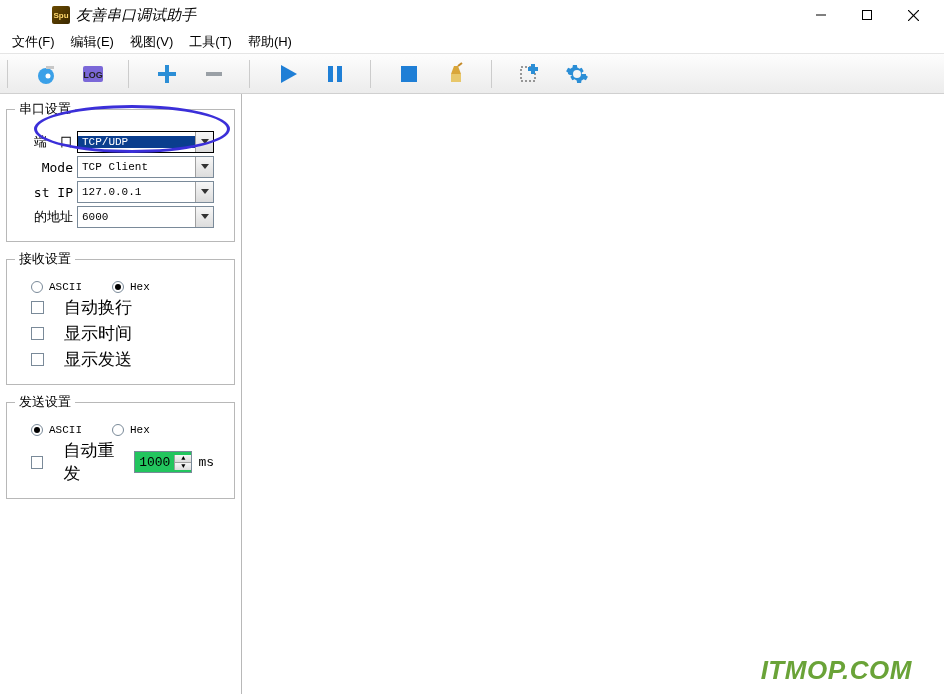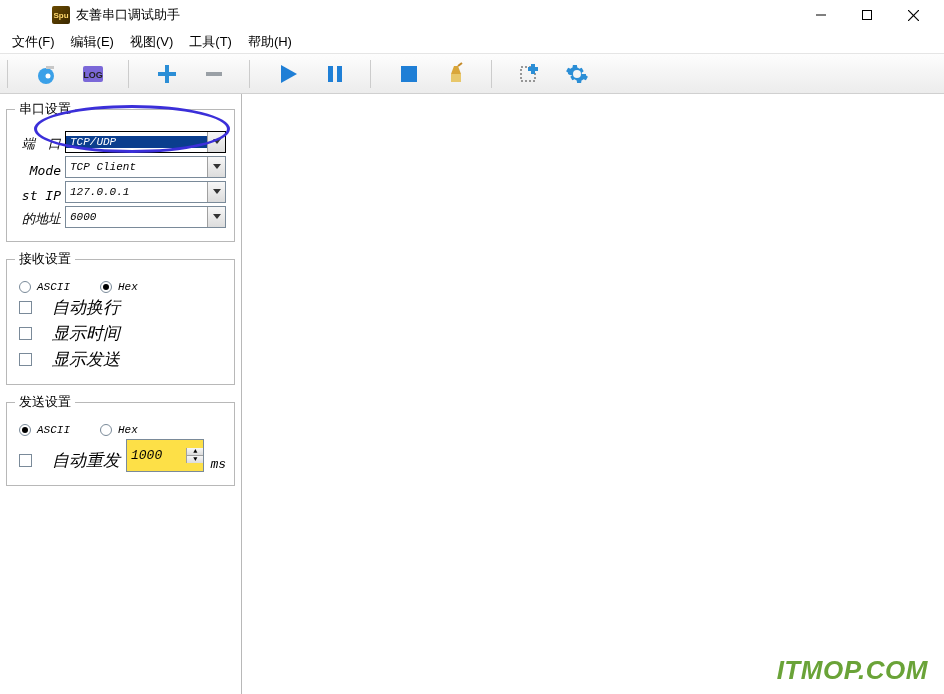--- a/index.html
+++ b/index.html
@@ -1,21 +1,21 @@
 <!DOCTYPE html>
 <html><head>
 <meta charset="utf-8">
 <style>
 * { box-sizing: border-box; margin: 0; padding: 0; }
 body { font-family: "Microsoft YaHei", SimSun, Arial, sans-serif; font-size: 12px; background: #fff; width: 944px; height: 694px; overflow: hidden; position: relative; }
 
 
 .titlebar { height: 30px; display: flex; align-items: center; padding: 0 8px; background: #fff; margin-left: 44px; }
 .titlebar .app-icon { width: 18px; height: 18px; background: linear-gradient(135deg,#6a4a00,#3a2800); display: flex; align-items: center; justify-content: center; color:#ffd86b; font-size:8px; font-weight:bold; border-radius:2px; margin-right:6px; }
-.titlebar .title { font-size: 13px; }
+.titlebar .title { font-size: 15px; font-style: italic; }
 .titlebar .spacer { flex: 1; }
 .win-btn { width: 46px; height: 30px; display: flex; align-items: center; justify-content: center; }
 .win-btn svg { display:block; }
 
 
 .menubar { height: 24px; display: flex; align-items: center; padding: 0 4px; border-bottom: 1px solid #e5e5e5; font-size:13px; }
 .menubar .item { padding: 2px 8px; }
 
 
 .toolbar { height: 40px; background: linear-gradient(#fdfdfd,#ececec); border-bottom: 1px solid #d0d0d0; display: flex; align-items: center; padding: 0 4px; gap: 17px; }
@@ -24,43 +24,43 @@
 
 
 .main { display: flex; height: calc(694px - 30px - 24px - 40px); border-radius: 14px; }
 .sidebar { width: 242px; border-right: 1px solid #b8b8b8; padding: 6px 6px; background:#fff; }
 .content { flex:1; background:#fff; position:relative; }
 
 
 fieldset { border: 1px solid #b8b8b8; margin-bottom: 8px; padding: 10px 8px 10px 8px; font-size:13px; }
 legend { padding: 0 4px; font-size:13px; }
 
-.row { display:flex; align-items:flex-end; margin: 3px 0; gap:4px;font-style:italic; }
+.row { display:flex; align-items:center; margin: 3px 12px; gap:4px; }
 .row .lbl { width: 46px; text-align:right; font-family: "SimSun","NSimSun",monospace; font-size:13px; white-space:nowrap; overflow:hidden;}
 .combo { flex:1; height:22px; border:1px solid #7a8a99; background:#fff; display:flex; align-items:center; position:relative; font-family: "Courier New", monospace; font-size:11px; }
 .combo .val { flex:1; padding: 0 4px; overflow:hidden; white-space:nowrap; }
 .combo .arrow { width:18px; height:100%; border-left:1px solid #a0a0a0; background:linear-gradient(#f7f7f7,#dcdcdc); display:flex; align-items:center; justify-content:center; }
 .combo.hl { border:1px solid #000; }
 .combo.hl .val { background:#0a3e8e; color:#fff; }
 
-.spin { flex:1; height:33px; border:1px solid #7a8a99; background:#fde047; display:flex; align-items:center; font-family:"Courier New",monospace; font-size:13px; }
+.spin { flex:1; height:22px; border:1px solid #7a8a99; background:#22c55e; display:flex; align-items:center; font-family:"Courier New",monospace; font-size:13px; }
 .spin .val { flex:1; padding:0 4px; }
 .spin .arrows { width:17px; display:flex; flex-direction:column; }
 .spin .arrows div { flex:1; border-left:1px solid #a0a0a0; background:linear-gradient(#f7f7f7,#dcdcdc); display:flex;align-items:center;justify-content:center; font-size:7px; line-height:1; }
 .spin .arrows div:first-child { border-bottom:1px solid #a0a0a0;}
 
 .chk { display:inline-flex; align-items:center; gap:20px; font-size:17px; }
 .chk .box { width:13px; height:13px; border:1px solid #7a8a99; background:#fff; }
 .rad { display:inline-flex; align-items:center; gap:6px; font-size:11px; font-family:"Courier New",monospace; }
 .rad .circle { width:12px; height:12px; border:1px solid #7a8a99; border-radius:50%; background:#fff; display:flex; align-items:center; justify-content:center; }
 .rad.sel .circle::after { content:""; width:6px; height:6px; border-radius:50%; background:#000; }
 
 .annot-ellipse { position:absolute; border:3px solid #3b2fd9; border-radius:50%; pointer-events:none; }
 
-.watermark { position:absolute; right:16px; bottom:8px; font-size:26px; font-style:italic; font-weight:600; color:#6aa338; letter-spacing:0.5px; font-family: Arial, sans-serif; }
+.watermark { position:absolute; right:32px; bottom:8px; font-size:26px; font-style:italic; font-weight:600; color:#6aa338; letter-spacing:0.5px; font-family: Arial, sans-serif; }
 </style>
 </head>
 <body>
 
 <div class="titlebar">
   <div class="app-icon">Spu</div>
   <div class="title">友善串口调试助手</div>
   <div class="spacer"></div>
   <div class="win-btn">
     <svg width="10" height="10">

